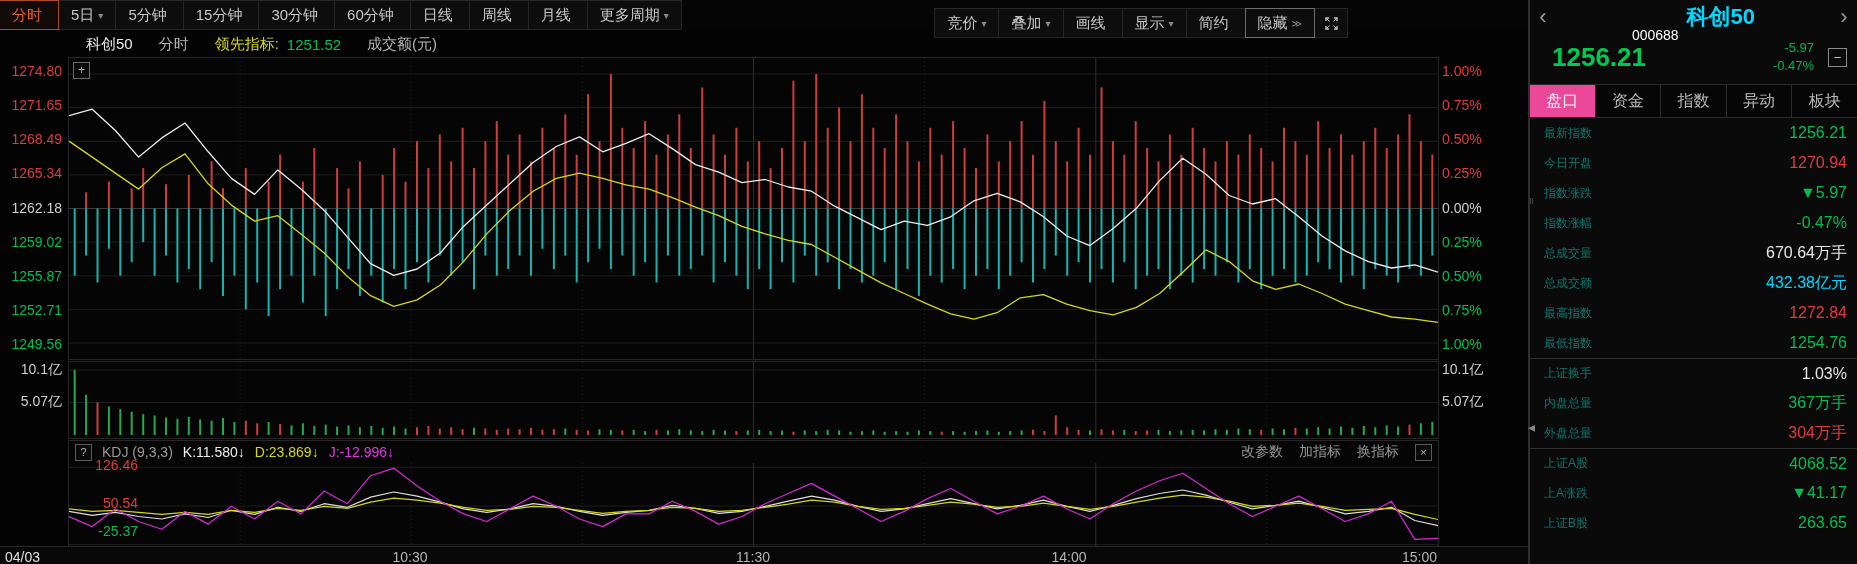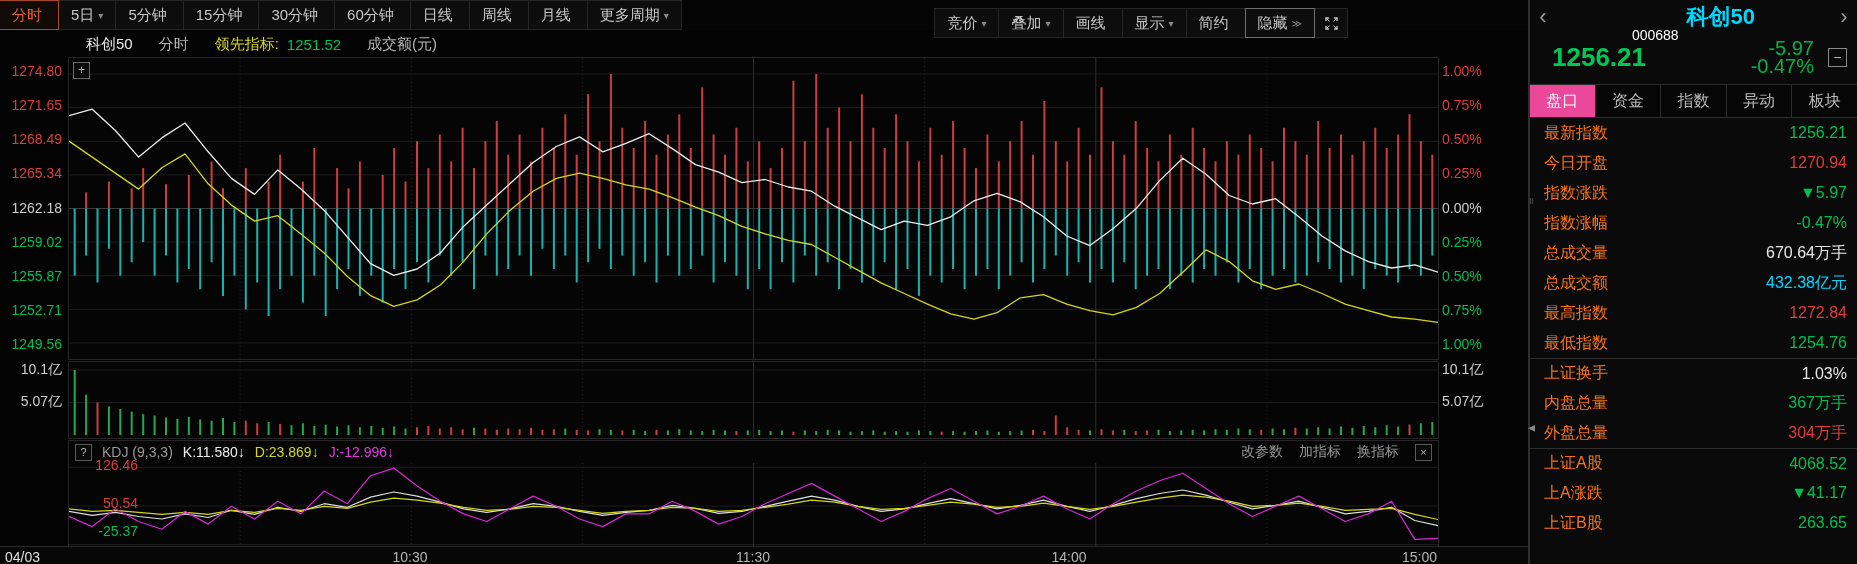--- a/index.html
+++ b/index.html
@@ -77,30 +77,30 @@
   .quote-panel{position:absolute;left:1528px;top:0;width:329px;height:564px;background:#0a0a0a;border-left:2px solid #2f2f2f;box-sizing:border-box;}
   .drag-handle{position:absolute;left:-1px;top:200px;width:7px;height:26px;color:#777;font-size:7px;line-height:4px;letter-spacing:0;cursor:ew-resize;}
   .panel-collapse-arrow{position:absolute;left:-2px;top:412px;width:10px;height:30px;color:#888;font-size:14px;line-height:30px;cursor:pointer;}
   .q-title{display:flex;align-items:center;height:34px;padding:0 6px;gap:8px;}
   .q-arrow{color:#9a9a9a;font-size:22px;line-height:30px;cursor:pointer;width:14px;text-align:center;flex:none;}
   .q-code{color:#ffffff;font-size:14px;margin-left:auto;margin-top:36px;}
   .q-name{color:#00d8ff;font-size:22px;font-weight:bold;}
   .q-title .next{margin-left:auto;}
   .q-price-row{display:flex;align-items:center;height:46px;padding:0 10px 0 22px;gap:14px;}
   .q-price{color:#00c853;font-size:26px;font-weight:bold;}
-  .q-chg{display:flex;flex-direction:column;align-items:flex-end;margin-left:auto;color:#00b34a;font-size:20px;line-height:18px;}
+  .q-chg{display:flex;flex-direction:column;align-items:flex-end;margin-left:auto;color:#00b34a;font-size:13px;line-height:18px;}
   .q-collapse{width:19px;height:19px;border:1px solid #8a8a8a;background:#0a0a0a;color:#cfcfcf;font-size:13px;line-height:17px;text-align:center;padding:0;cursor:pointer;}
   .q-tabs{display:flex;height:32px;border-top:1px solid #2c2c2c;border-bottom:1px solid #2c2c2c;margin-top:4px;}
   .q-tab{flex:1;display:flex;align-items:center;justify-content:center;font-size:16px;color:#b8b8b8;border-right:1px solid #2c2c2c;cursor:pointer;background:#060606;}
   .q-tab:last-of-type{border-right:none;}
   .q-tab.c-active{background:#ec4899;color:#f2f2f2;}
   .q-rows{position:absolute;left:0;top:118px;width:100%;bottom:0;overflow:hidden;}
   .q-row{display:flex;align-items:center;height:30px;padding:0 10px 0 14px;box-sizing:border-box;}
   .q-row.c-sep{border-top:1px solid #2e2e2e;}
-  .q-label{color:#f97316;font-size:16px;}
+  .q-label{color:#0f766e;font-size:12px;}
   .q-value{margin-left:auto;font-size:16px;}
 
   .c-red{color:#e23b3b;}
   .c-green{color:#00bf50;}
   .c-gray{color:#cfcfcf;}
   .c-white{color:#e5e5e5;}
   .c-cyan{color:#00d8ff;}
 </style>
 </head>
 <body>

